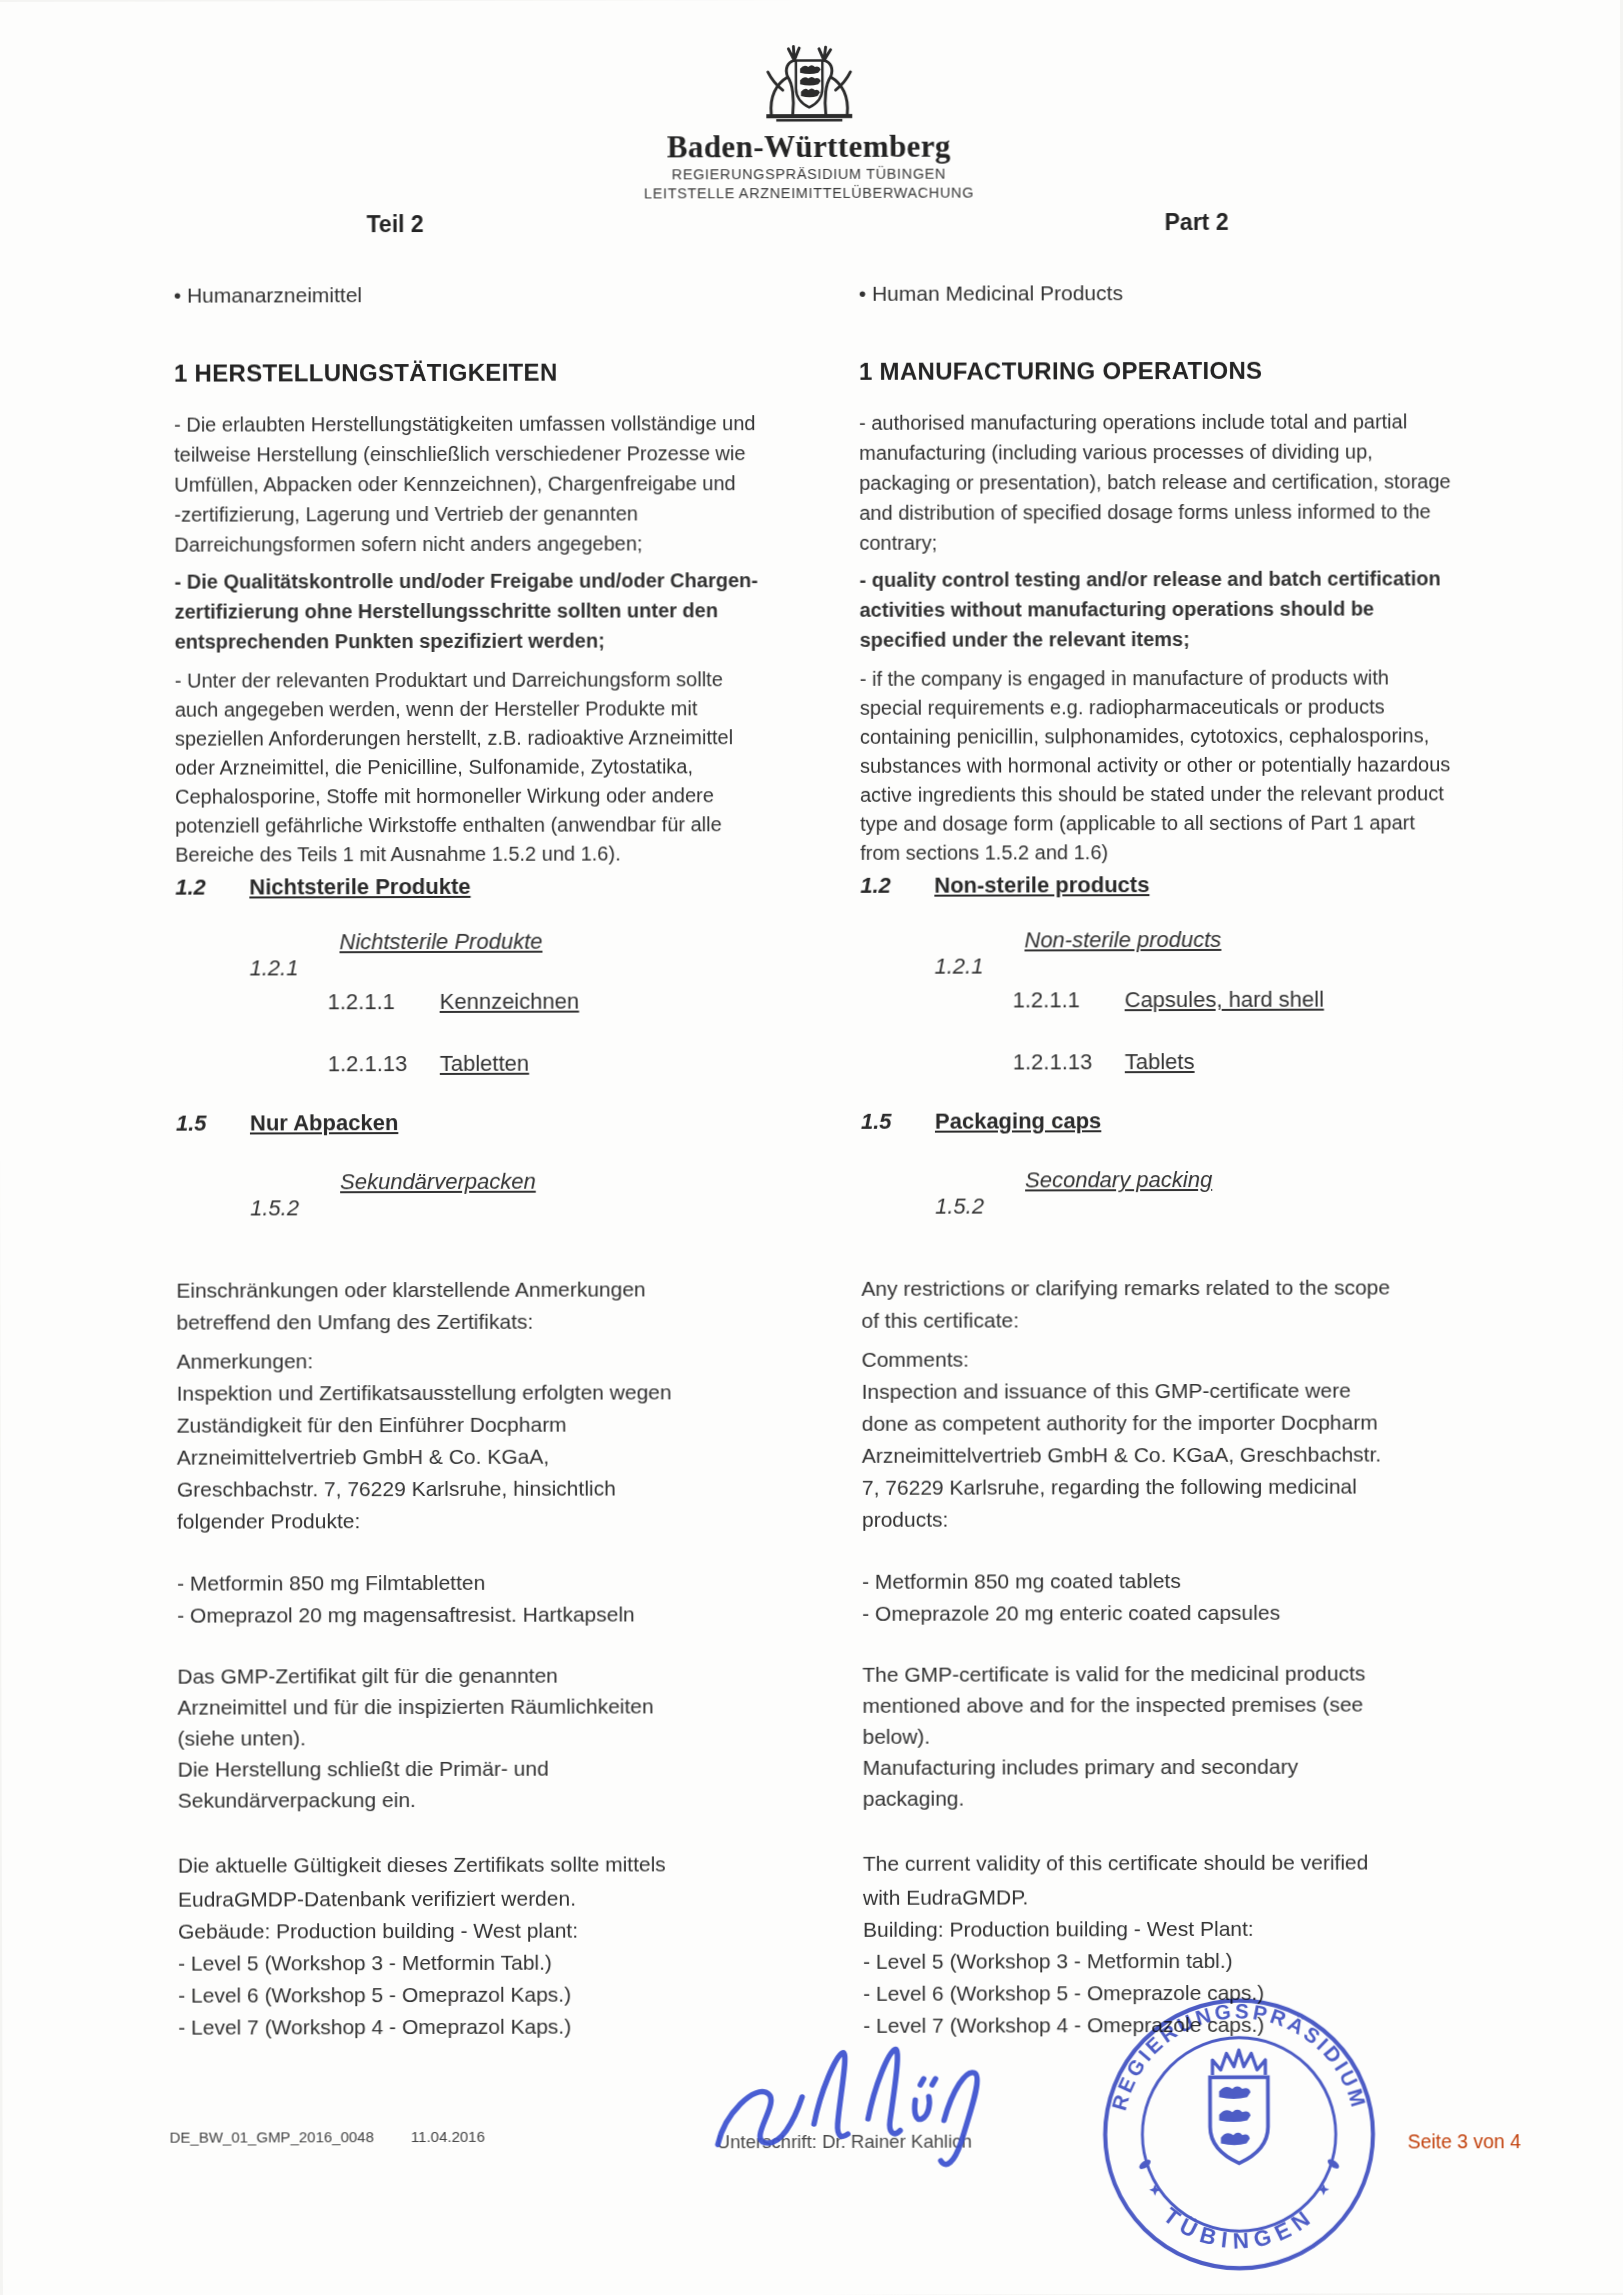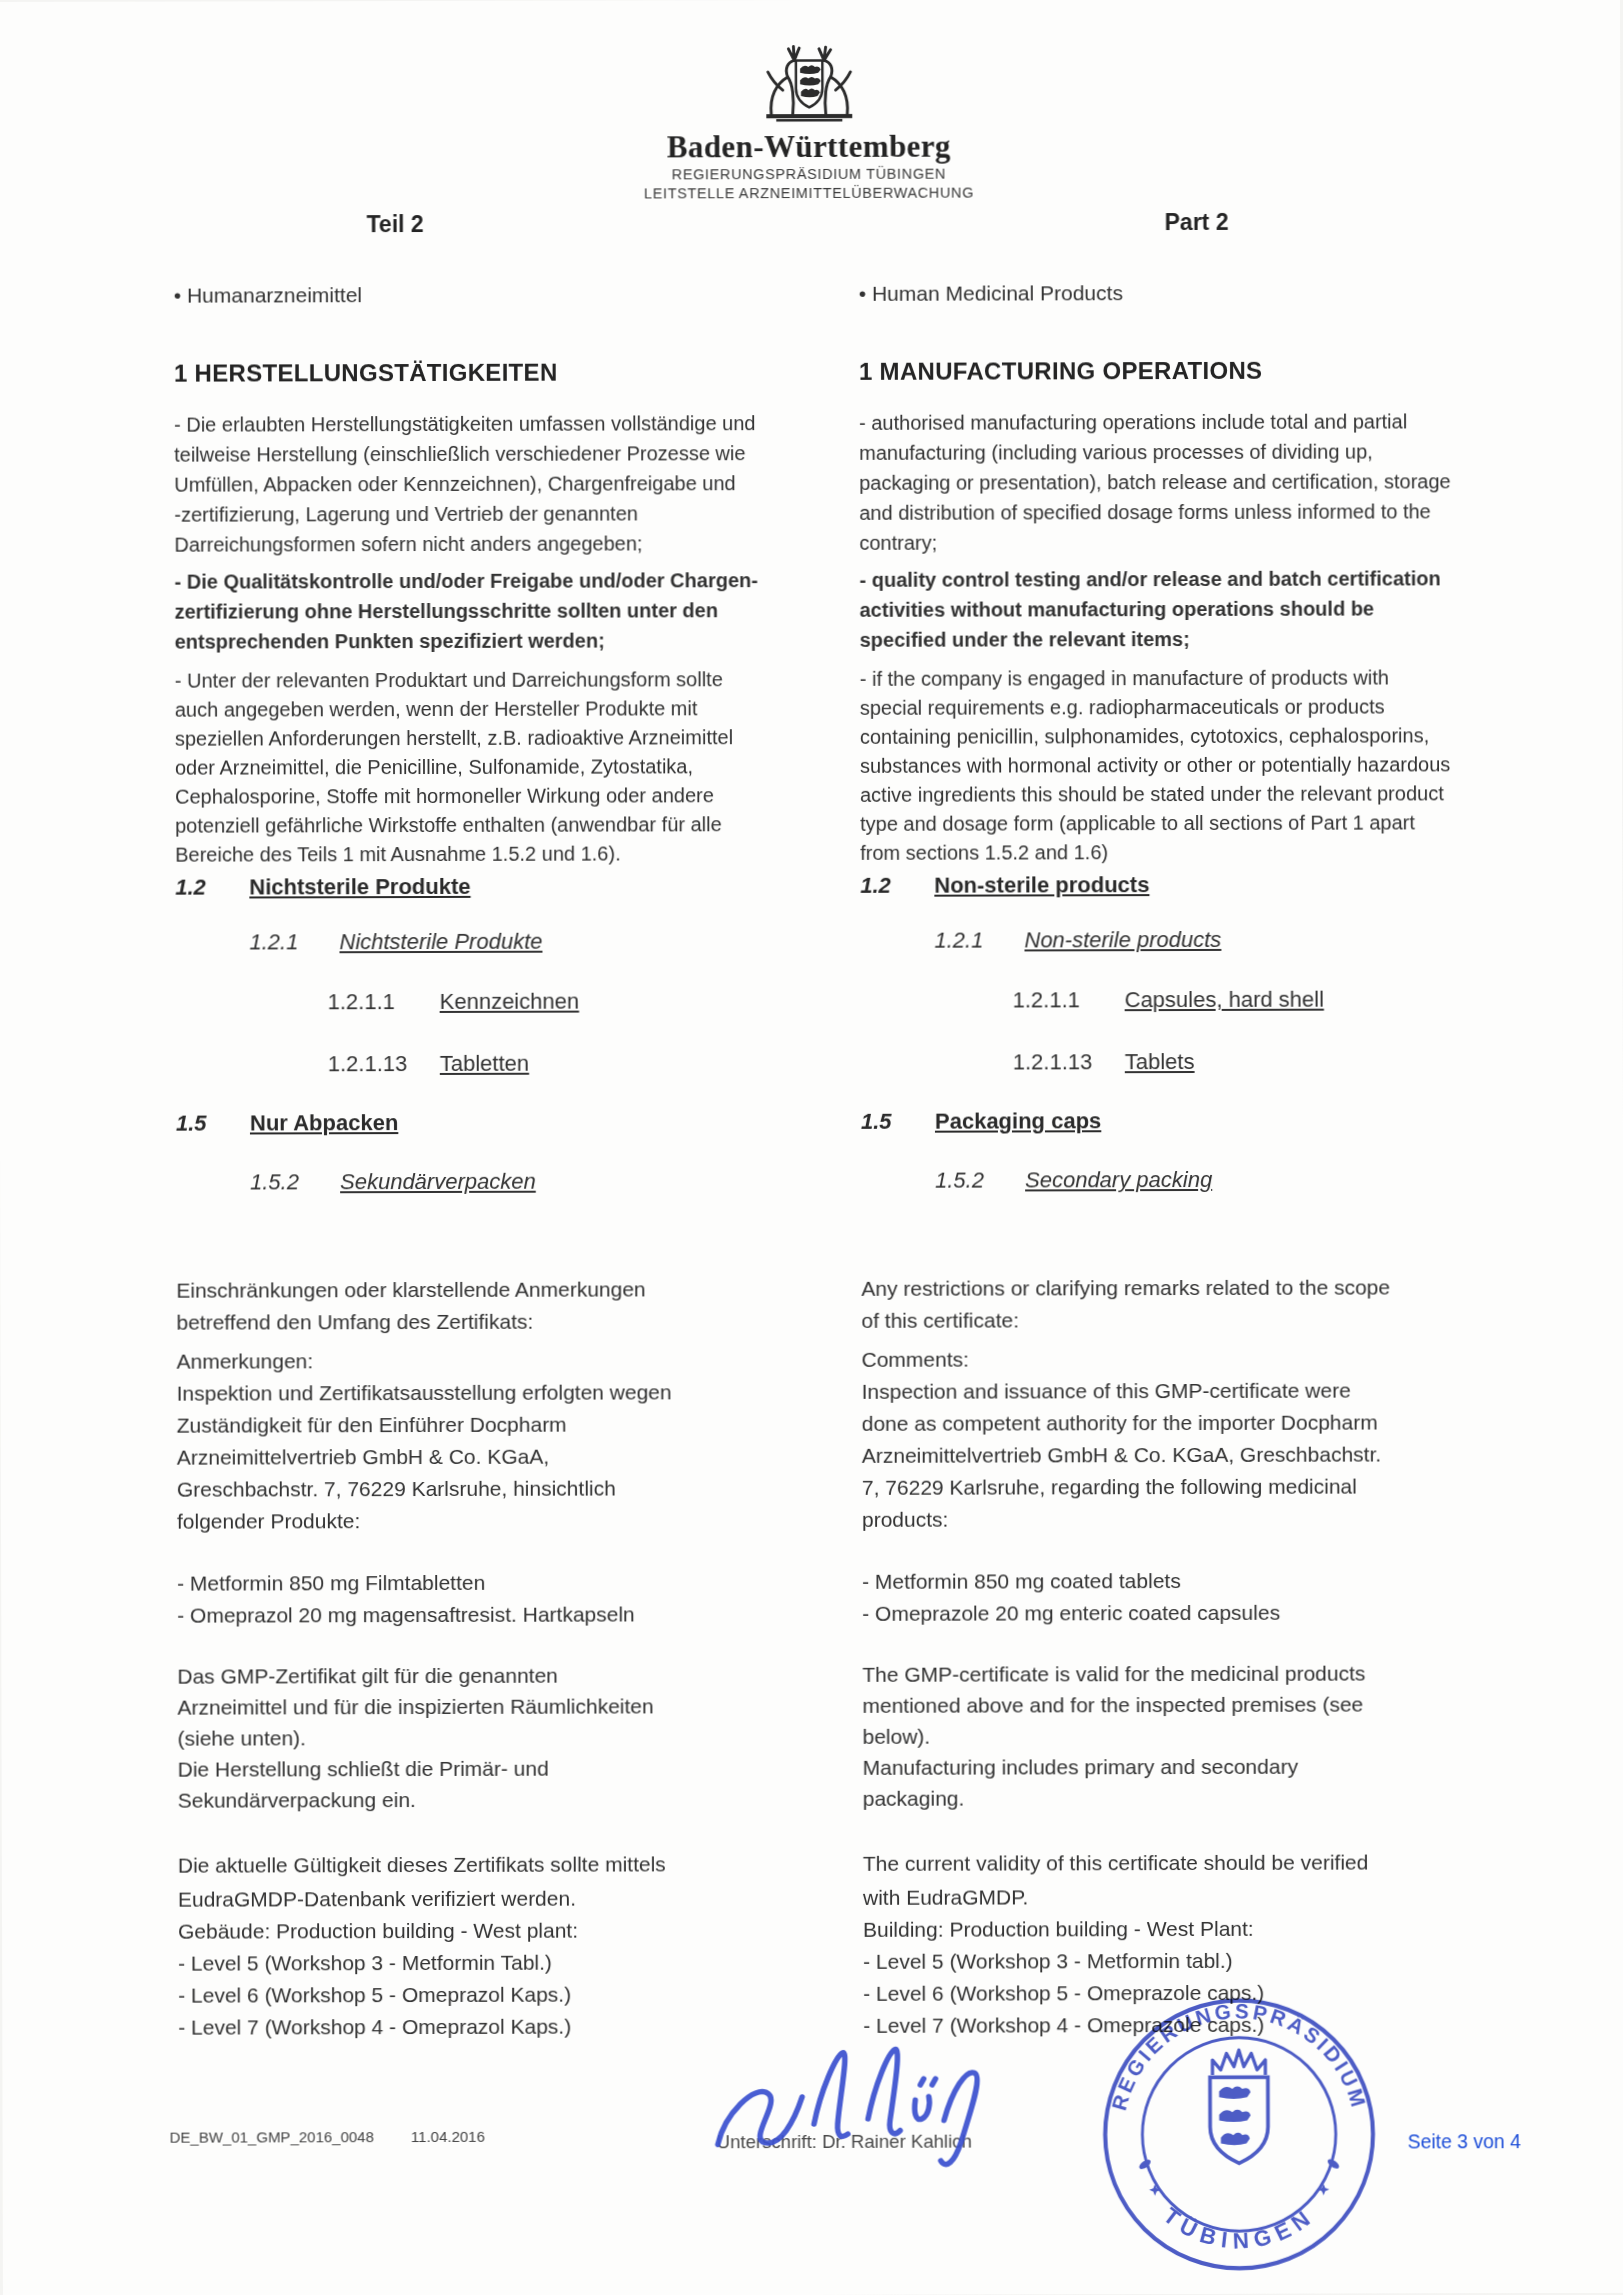--- a/index.html
+++ b/index.html
@@ -40,28 +40,28 @@
   .pt-en{padding-left:306px;}
   .bullet{font-size:21px;color:#333;}
   .h1{font-size:24px;font-weight:bold;letter-spacing:0.3px;color:#242424;}
   
   .sec{display:flex;font-size:22px;color:#333;}
   .sec .sn{flex:0 0 auto;}
   .sec .sl{flex:0 0 auto;text-decoration:underline;}
   .lvl1{font-weight:bold;color:#2a2a2a;}
   .lvl1 .sn{width:74px;font-style:italic;}
   .lvl2{font-style:italic;padding-left:74px;}
-  .lvl2 .sn{width:90px;}
+  .lvl2 .sn{width:90px;margin-top:26px;}
   .lvl3{padding-left:120px;}
   .lvl3 .sn{width:112px;margin-left:32px;}
   
   .foot-ref{position:absolute;left:167px;top:2127px;font-size:15px;color:#444;display:flex;gap:37px;}
   .sig-label{position:absolute;left:714px;top:2131px;font-size:18.6px;color:#4a4a4a;}
   .sig-svg{position:absolute;left:700px;top:2019px;}
-  .page-num{position:absolute;left:1405px;top:2132px;font-size:19.4px;color:#1d4ed8;}
+  .page-num{position:absolute;left:1405px;top:2132px;font-size:19.4px;color:#c2410c;}
   .stamp{position:absolute;left:1096px;top:1995px;mix-blend-mode:multiply;}
 </style>
 </head>
 <body>
 
 <div class="page">
 
   <div class="hdr">
     <span class="emblem">
       <svg viewBox="0 0 120 115" width="100" height="95" aria-hidden="true">

